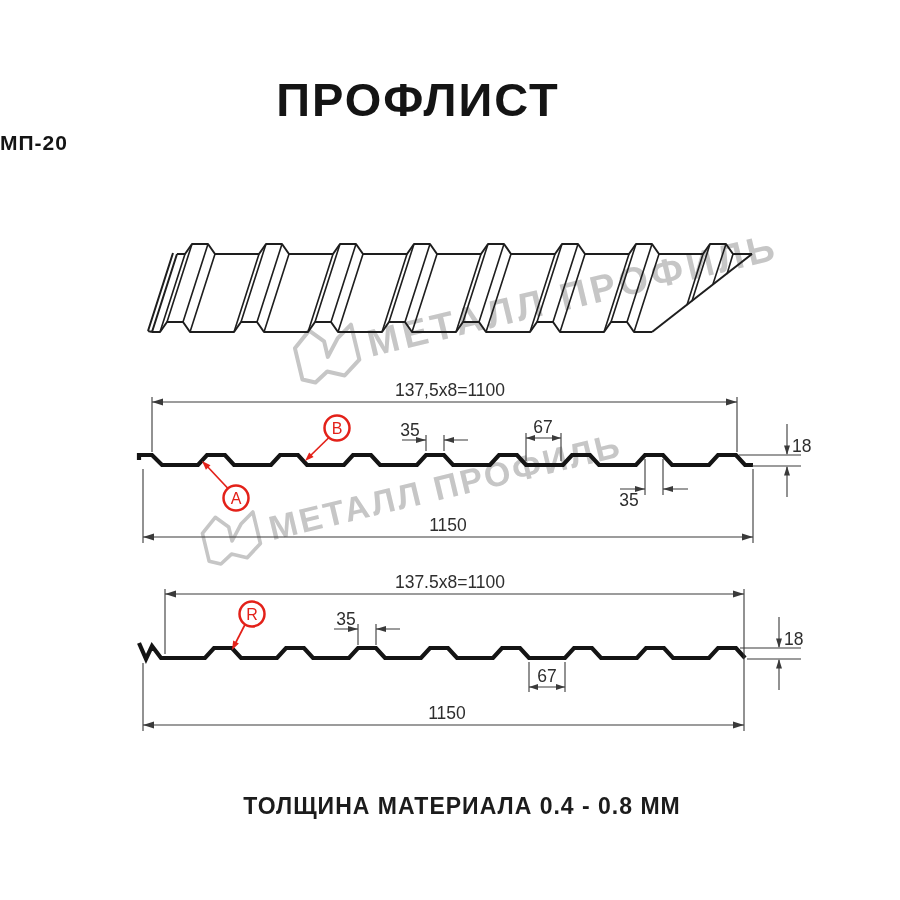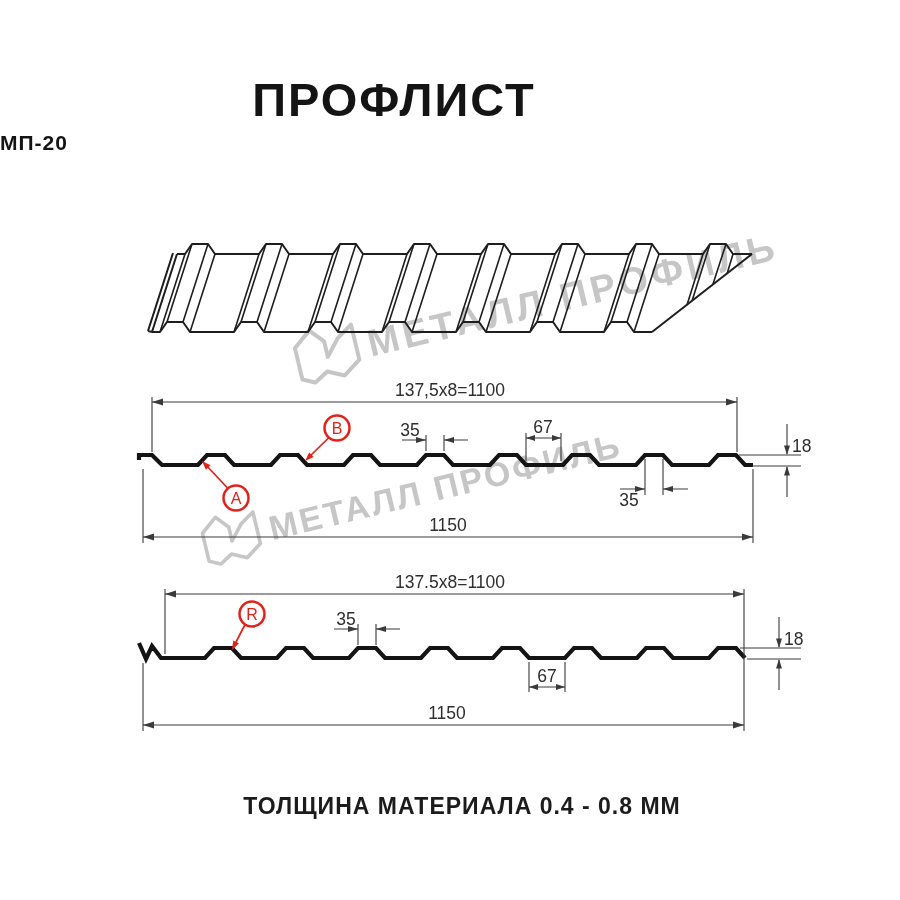--- a/index.html
+++ b/index.html
@@ -2,21 +2,21 @@
 <html><head>
 <meta charset="utf-8">
 <style>
   html,body { margin:0; padding:0; background:#ffffff; }
   .page {
     position:relative; width:900px; height:900px; background:#ffffff;
     font-family:"Liberation Sans", sans-serif; overflow:hidden;
   }
   .title {
     position:absolute; left:0; top:72px; width:788px; text-align:center;
-    font-size:47px; font-weight:bold; letter-spacing:2px; color:#141414;
+    font-size:47px; font-weight:bold; letter-spacing:2px; color:#141414;padding-left:24px;
   }
   .subtitle {
     position:absolute; left:0; top:131px; width:900px; text-align:left;
     font-size:21px; font-weight:bold; letter-spacing:1px; color:#141414;
   }
   .footer-note {
     position:absolute; left:12px; top:793px; width:900px; text-align:center;
     font-size:23px; font-weight:bold; letter-spacing:1px; color:#1c1c1c;
   }
   svg.drawing { position:absolute; left:0; top:0; }

